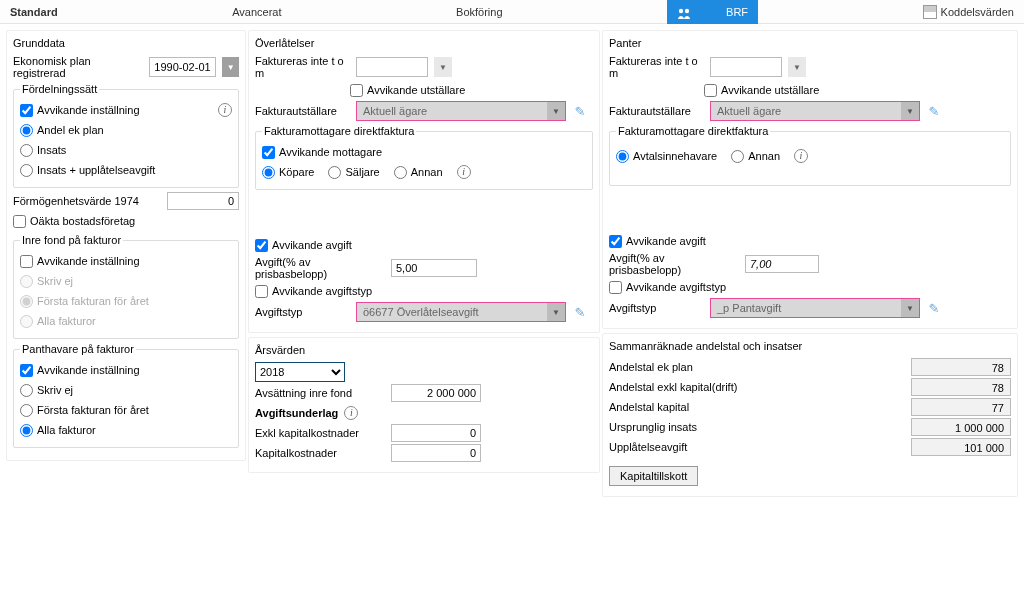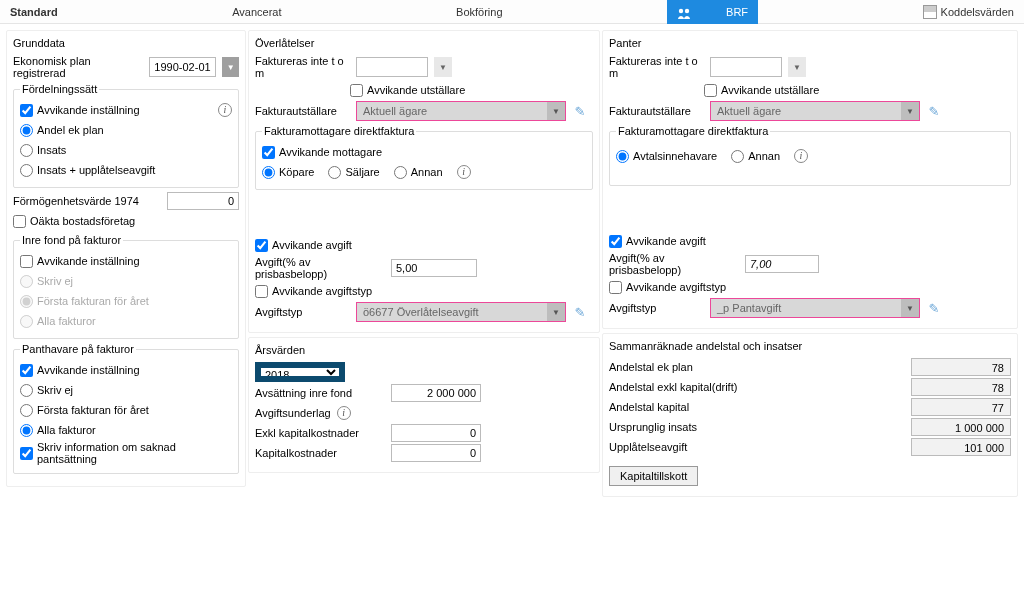--- a/index.html
+++ b/index.html
@@ -123,26 +123,26 @@
   }
   .combo .combo-arrow {
     width: 18px; height: 18px;
     background: #bdbdbd;
     display: flex; align-items: center; justify-content: center;
     font-size: 8px; color: #555;
   }
   .edit-icon::before { content: "✎"; }
   .edit-icon { color: #6ea8d8; font-size: 13px; width: 16px; text-align: center; }
   select {
-    border: 6px solid #0c4a6e;
+    border: 1px solid #0c4a6e;
     height: 20px;
     font-size: 11px;
     background: #fff;
   }
-  .bold-label { font-weight: normal; }
+  .bold-label { font-weight: bold; }
   .val-field {
     border: 1px solid #bbb;
     background: #f2f2f2;
     height: 18px;
     padding: 0 6px;
     text-align: right;
     width: 100px;
     line-height: 18px;
     font-size: 11px;
   }
@@ -279,26 +279,20 @@
               <input type="radio" name="panth" style="">
               <span>Första fakturan för året</span>
             </label>
           </div>
         <div class="row">
             <label class="radio">
               <input type="radio" name="panth" checked="" style="">
               <span>Alla fakturor</span>
             </label>
           </div>
-        <div class="row">
-            <label class="checkbox">
-              <input type="checkbox" checked="" style="">
-              <span>Skriv information om saknad pantsättning</span>
-            </label>
-          </div>
       </fieldset>
     </div>
   </div>
 
   <div class="col2">
     <div class="section">
       <div class="section-title">Överlåtelser</div>
       <div class="row">
         <label class="panel-label">Faktureras inte t o m</label>
         <span class="date-box" style="width:72px"></span>

